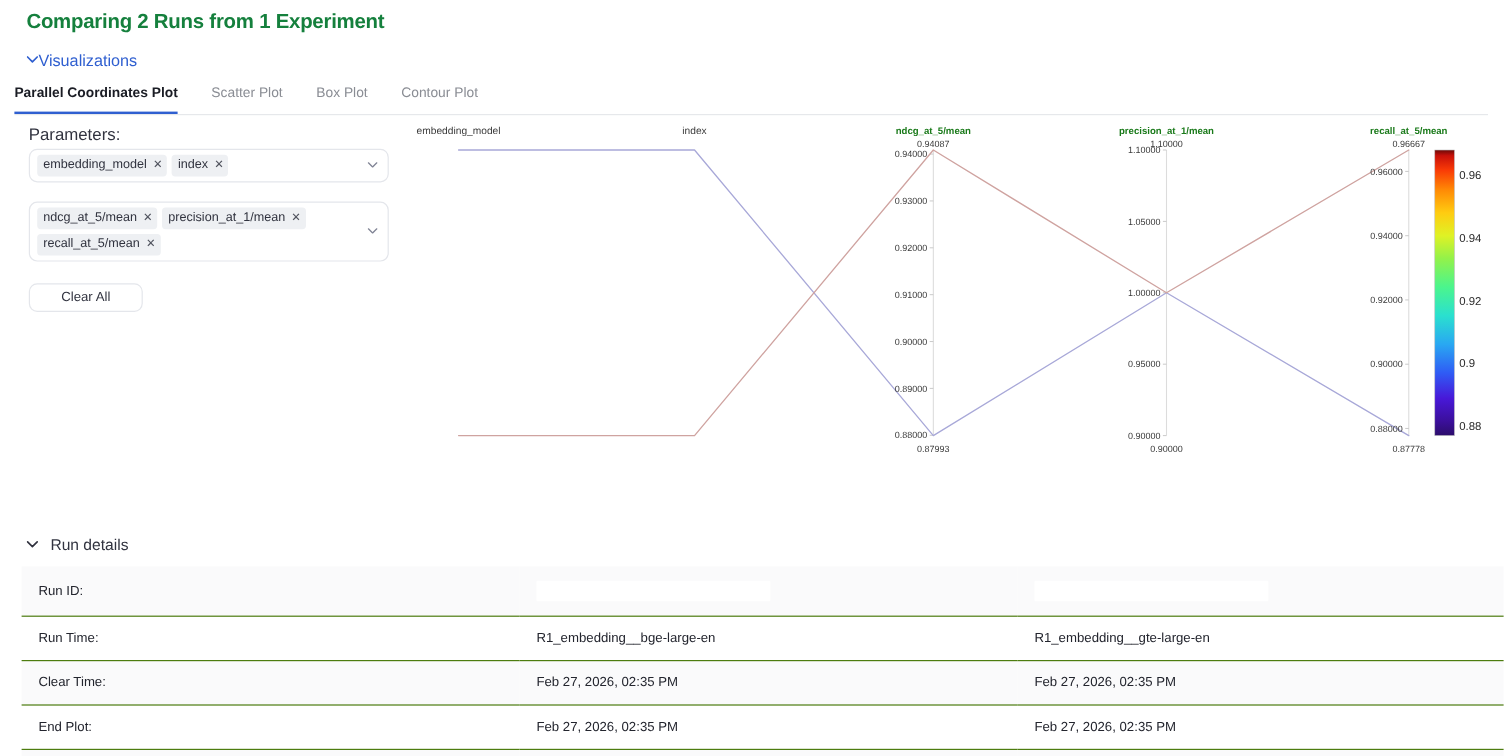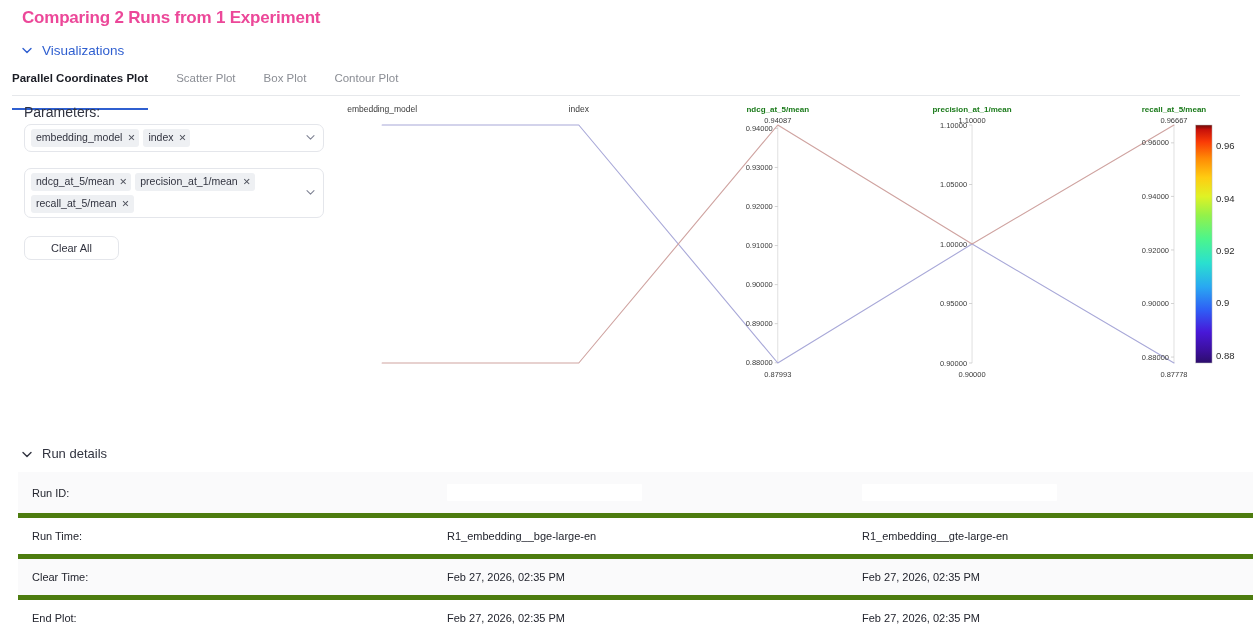--- a/index.html
+++ b/index.html
@@ -10,45 +10,45 @@
     background: #ffffff;
     font-family: "Liberation Sans", sans-serif;
     color: #31333f;
     overflow: hidden;
   }
   .page { position: relative; width: 1253px; height: 630px; }
 
   
   .page-title {
     position: absolute; left: 22px; top: 8px;
-    font-size: 17px; font-weight: bold; color: #ec4899;
+    font-size: 17px; font-weight: bold; color: #15803d;
     letter-spacing: -0.2px;
   }
 
   .expander {
     position: absolute; left: 22px; top: 43px;
-    display: flex; align-items: center; gap: 10px;
+    display: flex; align-items: center; 
     color: #2f5fd0; font-size: 13.5px; cursor: pointer;
   }
   .expander .chev {
     font-size: 11px; color: #2f5fd0; line-height: 1;
     display: inline-block; width: 10px;
   }
   .expander-label { color: #2f5fd0; }
 
   
   .tabbar {
     position: absolute; left: 12px; top: 72px; width: 1228px;
     height: 24px;
     border-bottom: 1px solid #e6e8eb;
     display: flex; align-items: flex-start; gap: 0;
     padding-left: 0;
   }
   .tab {
-    font-size: 11.5px; color: #8a8d94; padding: 0 14px 25px 14px;
+    font-size: 11.5px; color: #8a8d94; padding: 0 14px 10px 14px;
     cursor: pointer; white-space: nowrap; position: relative;
   }
   .tab:first-child { padding-left: 0; }
   .tab.active { color: #1a1c24; font-weight: bold; }
   .tab.active::after {
     content: ""; position: absolute; left: 0; right: 14px; bottom: -1px;
     height: 2px; background: #2f5fd0;
   }
   .tab:first-child.active::after { left: 0; right: 14px; }
 
@@ -111,21 +111,21 @@
   }
   .rd-expander .chev { font-size: 11px; color: #31333f; width: 10px; }
 
   .rd-table {
     position: absolute; left: 18px; top: 472px;
     width: 1222px; border-collapse: collapse;
     table-layout: fixed;
   }
   .rd-table td {
     font-size: 11px; color: #23252e; padding: 12px 14px;
-    border-bottom: 5px solid #4d7c0f; vertical-align: middle;
+    border-bottom: 1px solid #4d7c0f; vertical-align: middle;
     height: 34px;
   }
   .rd-table tr.alt td { background: #fafafb; }
   .rd-table td.k { width: 415px; }
   .rd-table td.v { width: 415px; }
   .blank-box {
     display: block; background: #ffffff; height: 17px; width: 195px;
     border-radius: 1px;
   }
 </style>

